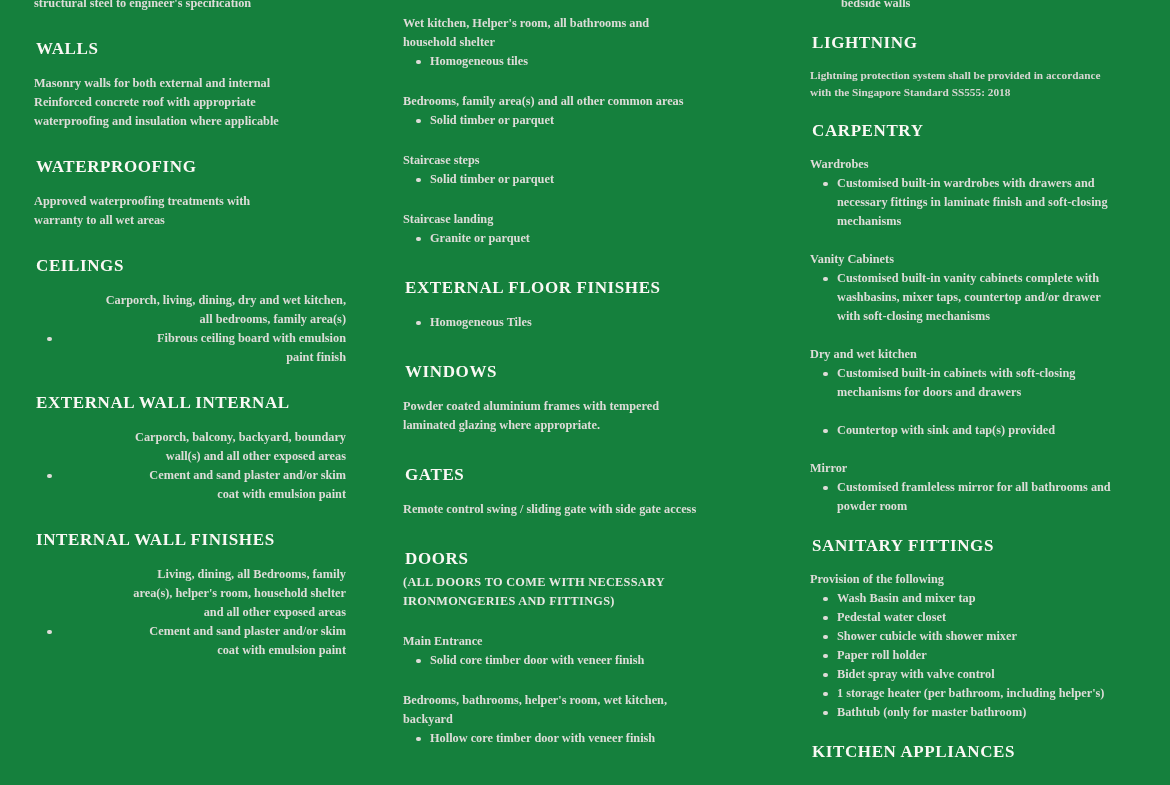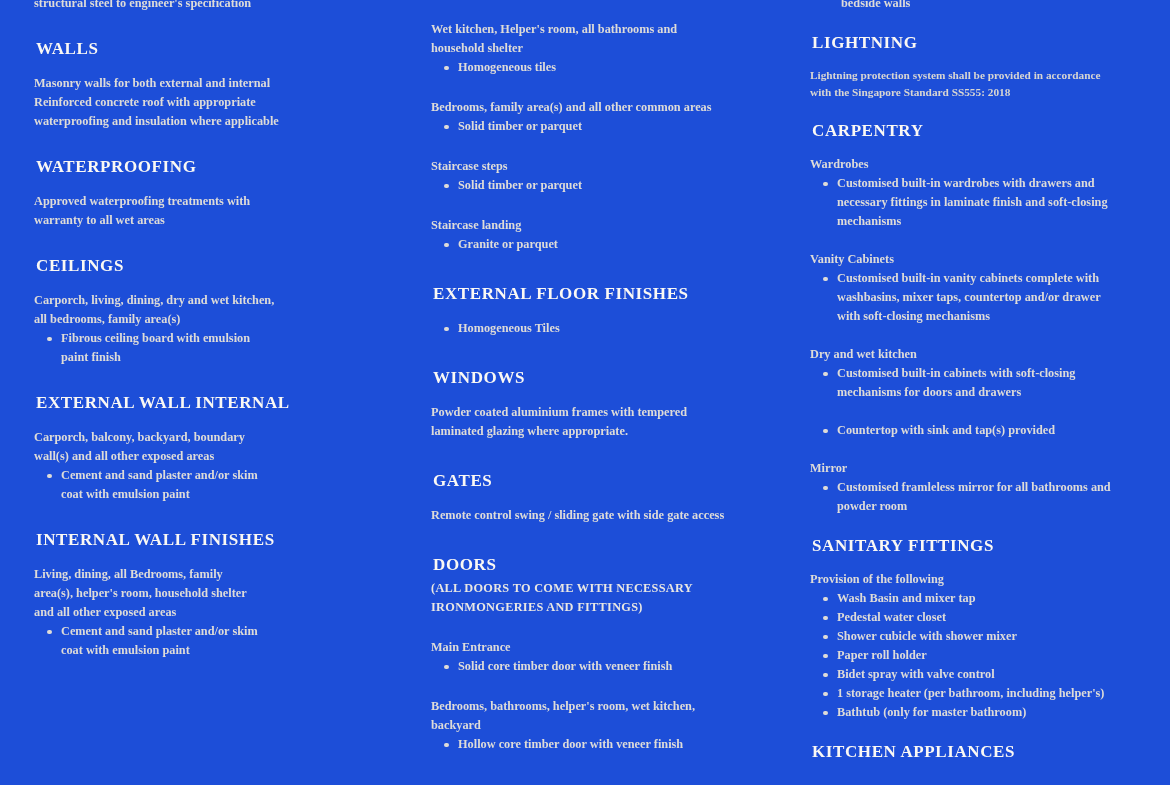--- a/index.html
+++ b/index.html
@@ -5,32 +5,32 @@
   html, body {
     margin: 0;
     padding: 0;
     background: #000000;
   }
   .page {
     position: relative;
     width: 1170px;
     height: 785px;
     overflow: hidden;
-    background: #1d4ed8;
+    background: #15803d;
     font-family: "Liberation Serif", "DejaVu Serif", serif;
     font-weight: bold;
   }
   .col {
     position: absolute;
     display: flex;
     flex-direction: column;
     align-items: stretch;
   }
   .c0 { left: 34px;  top: -6px; width: 312px; }
-  .c1 { left: 403px; top: 20px; width: 356px; margin-left: 28px; }
+  .c1 { left: 403px; top: 14px; width: 356px; }
   .c2 { left: 810px; top: -6px; width: 364px; }
 
   .h {
     font-size: 17px;
     line-height: 24px;
     letter-spacing: 0.6px;
     color: #faf8f4;
     padding-left: 2px;
     white-space: pre-line;
   }
@@ -49,21 +49,21 @@
     line-height: 17px;
     color: #d8d6d2;
   }
   .subheading {
     letter-spacing: 0.3px;
     color: #e9e7e3;
   }
   .h + .subheading { margin-top: -11px; }
 
   .group { margin-top: 19px; }
-  .c0 .group { margin-top: 26px; }
+  .c0 .group { margin-top: 26px; text-align: right; }
   .c1 .group { margin-top: 21px; }
   .h + .group { margin-top: 0; }
   .col > :first-child { margin-top: 0; }
 
   .bullet {
     position: relative;
     padding-left: 27px;
   }
   .dot {
     position: absolute;

